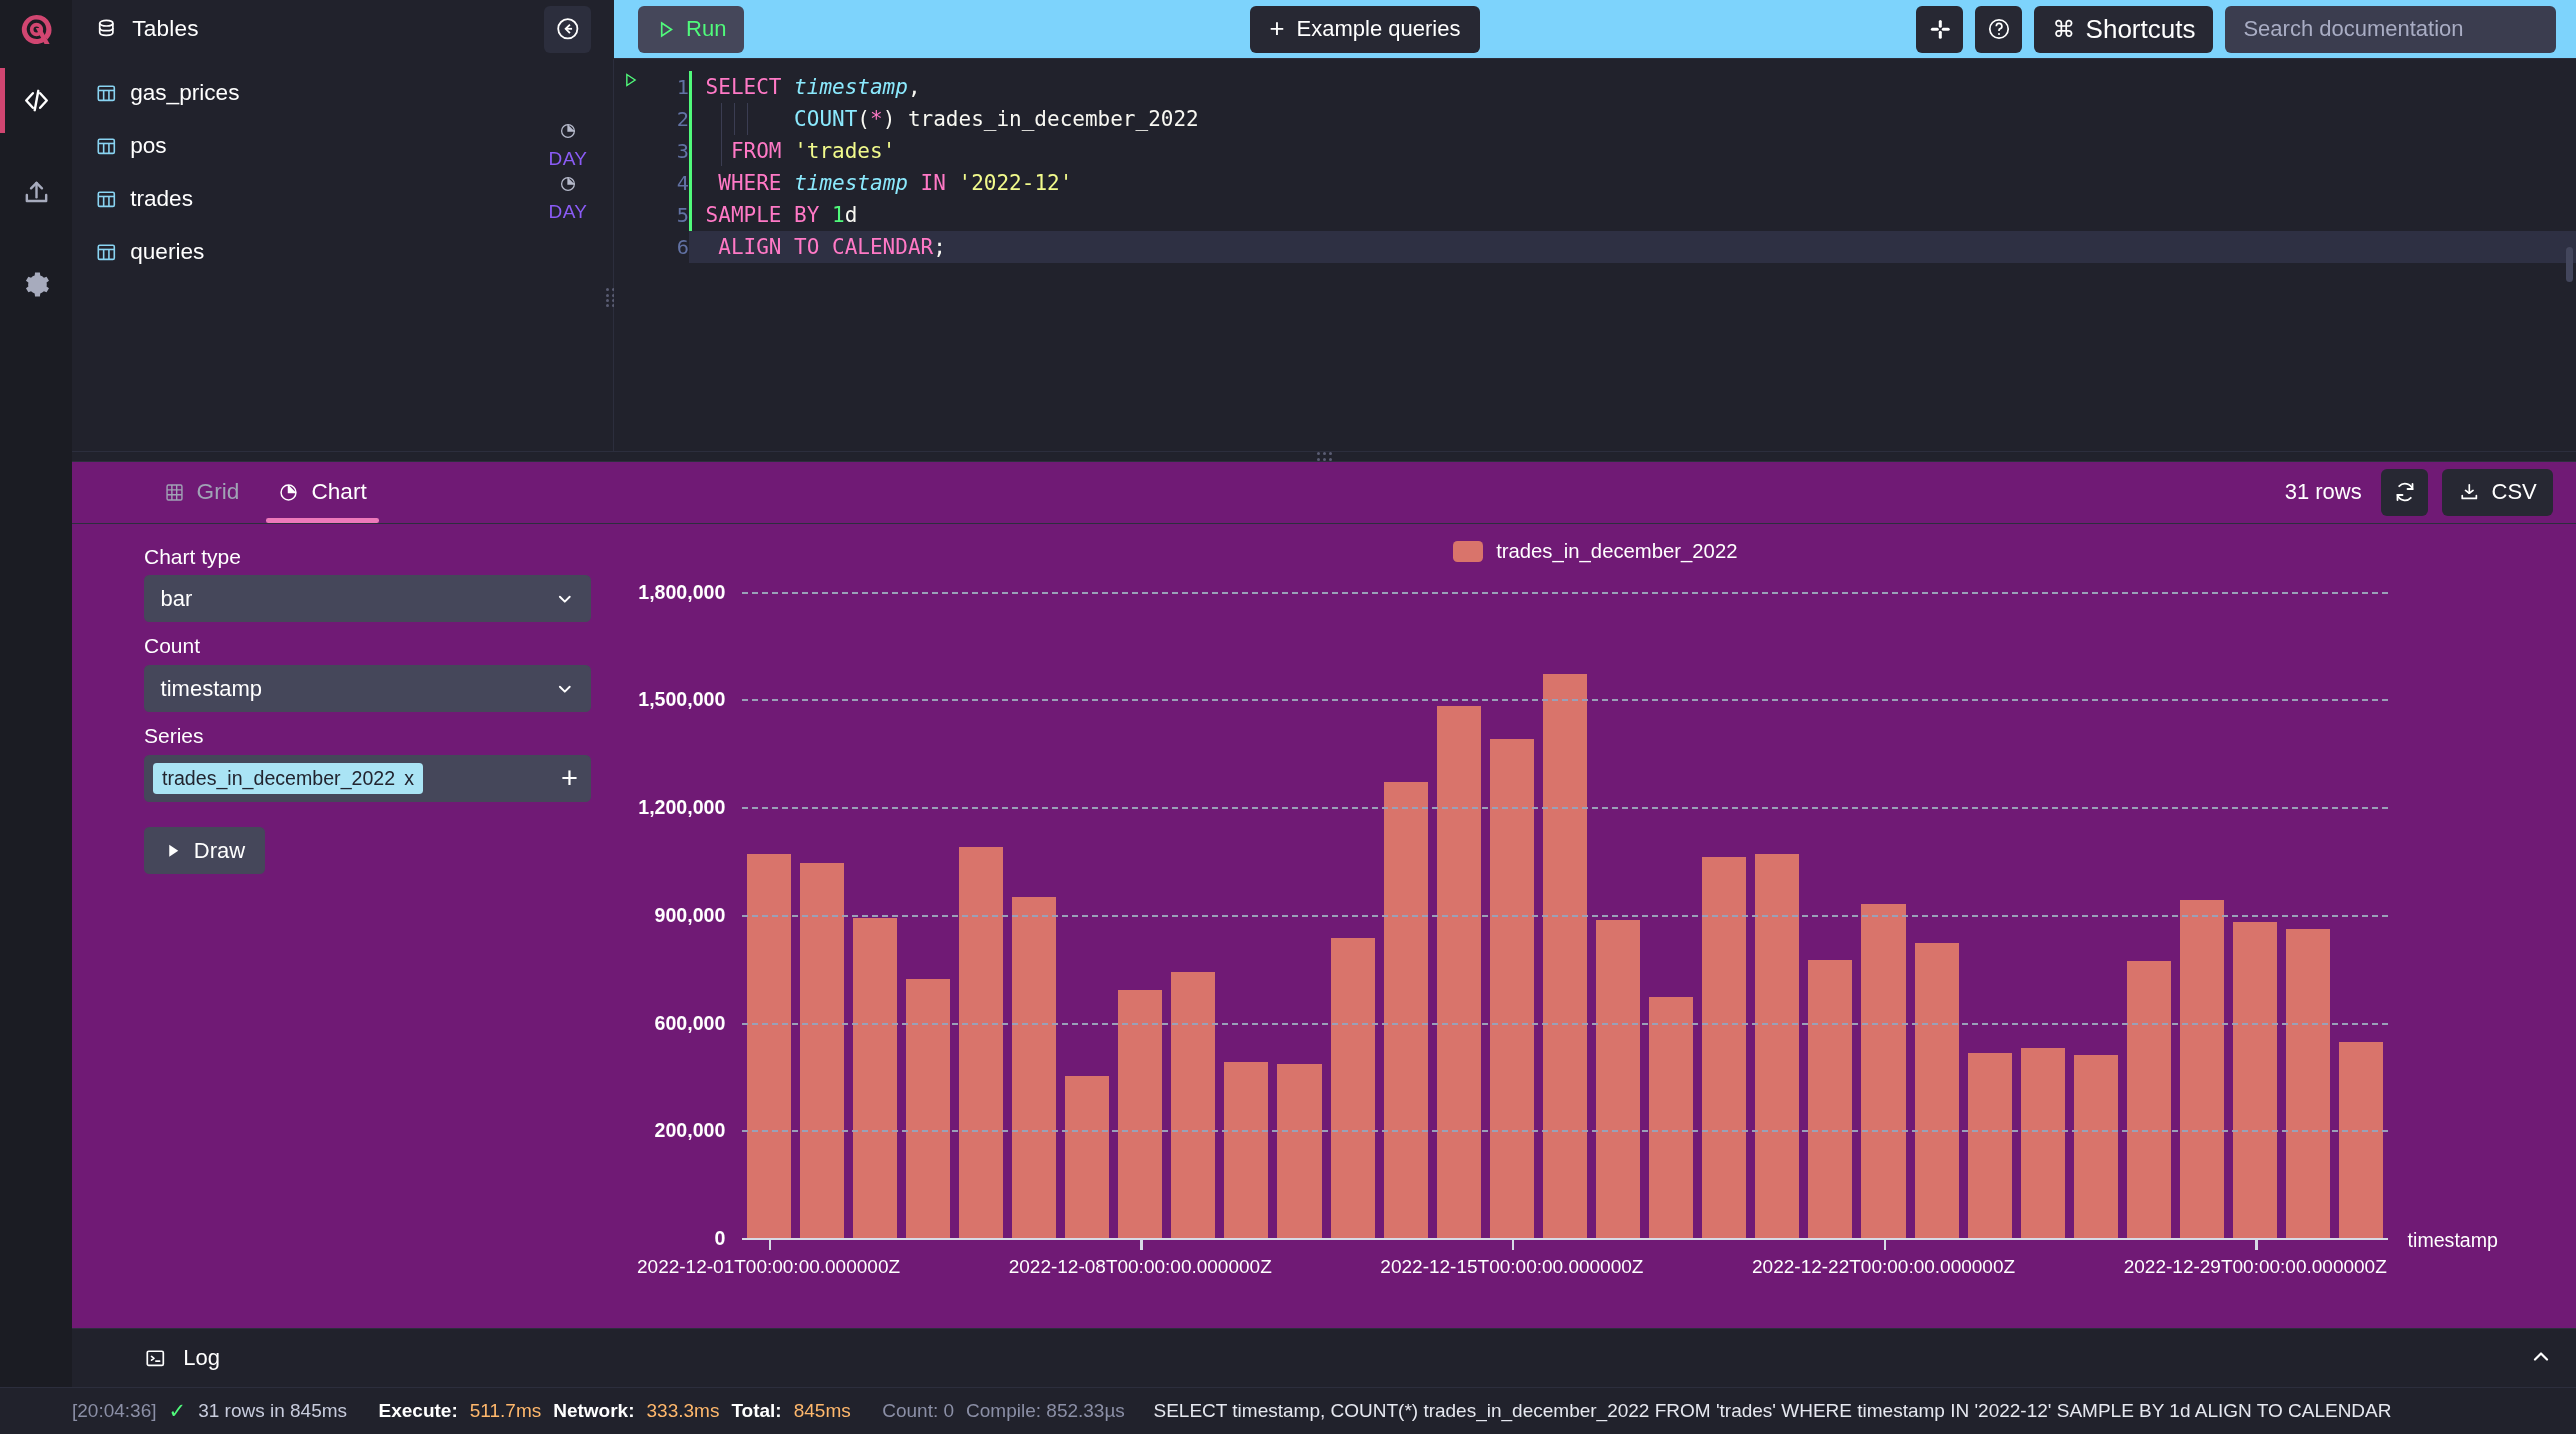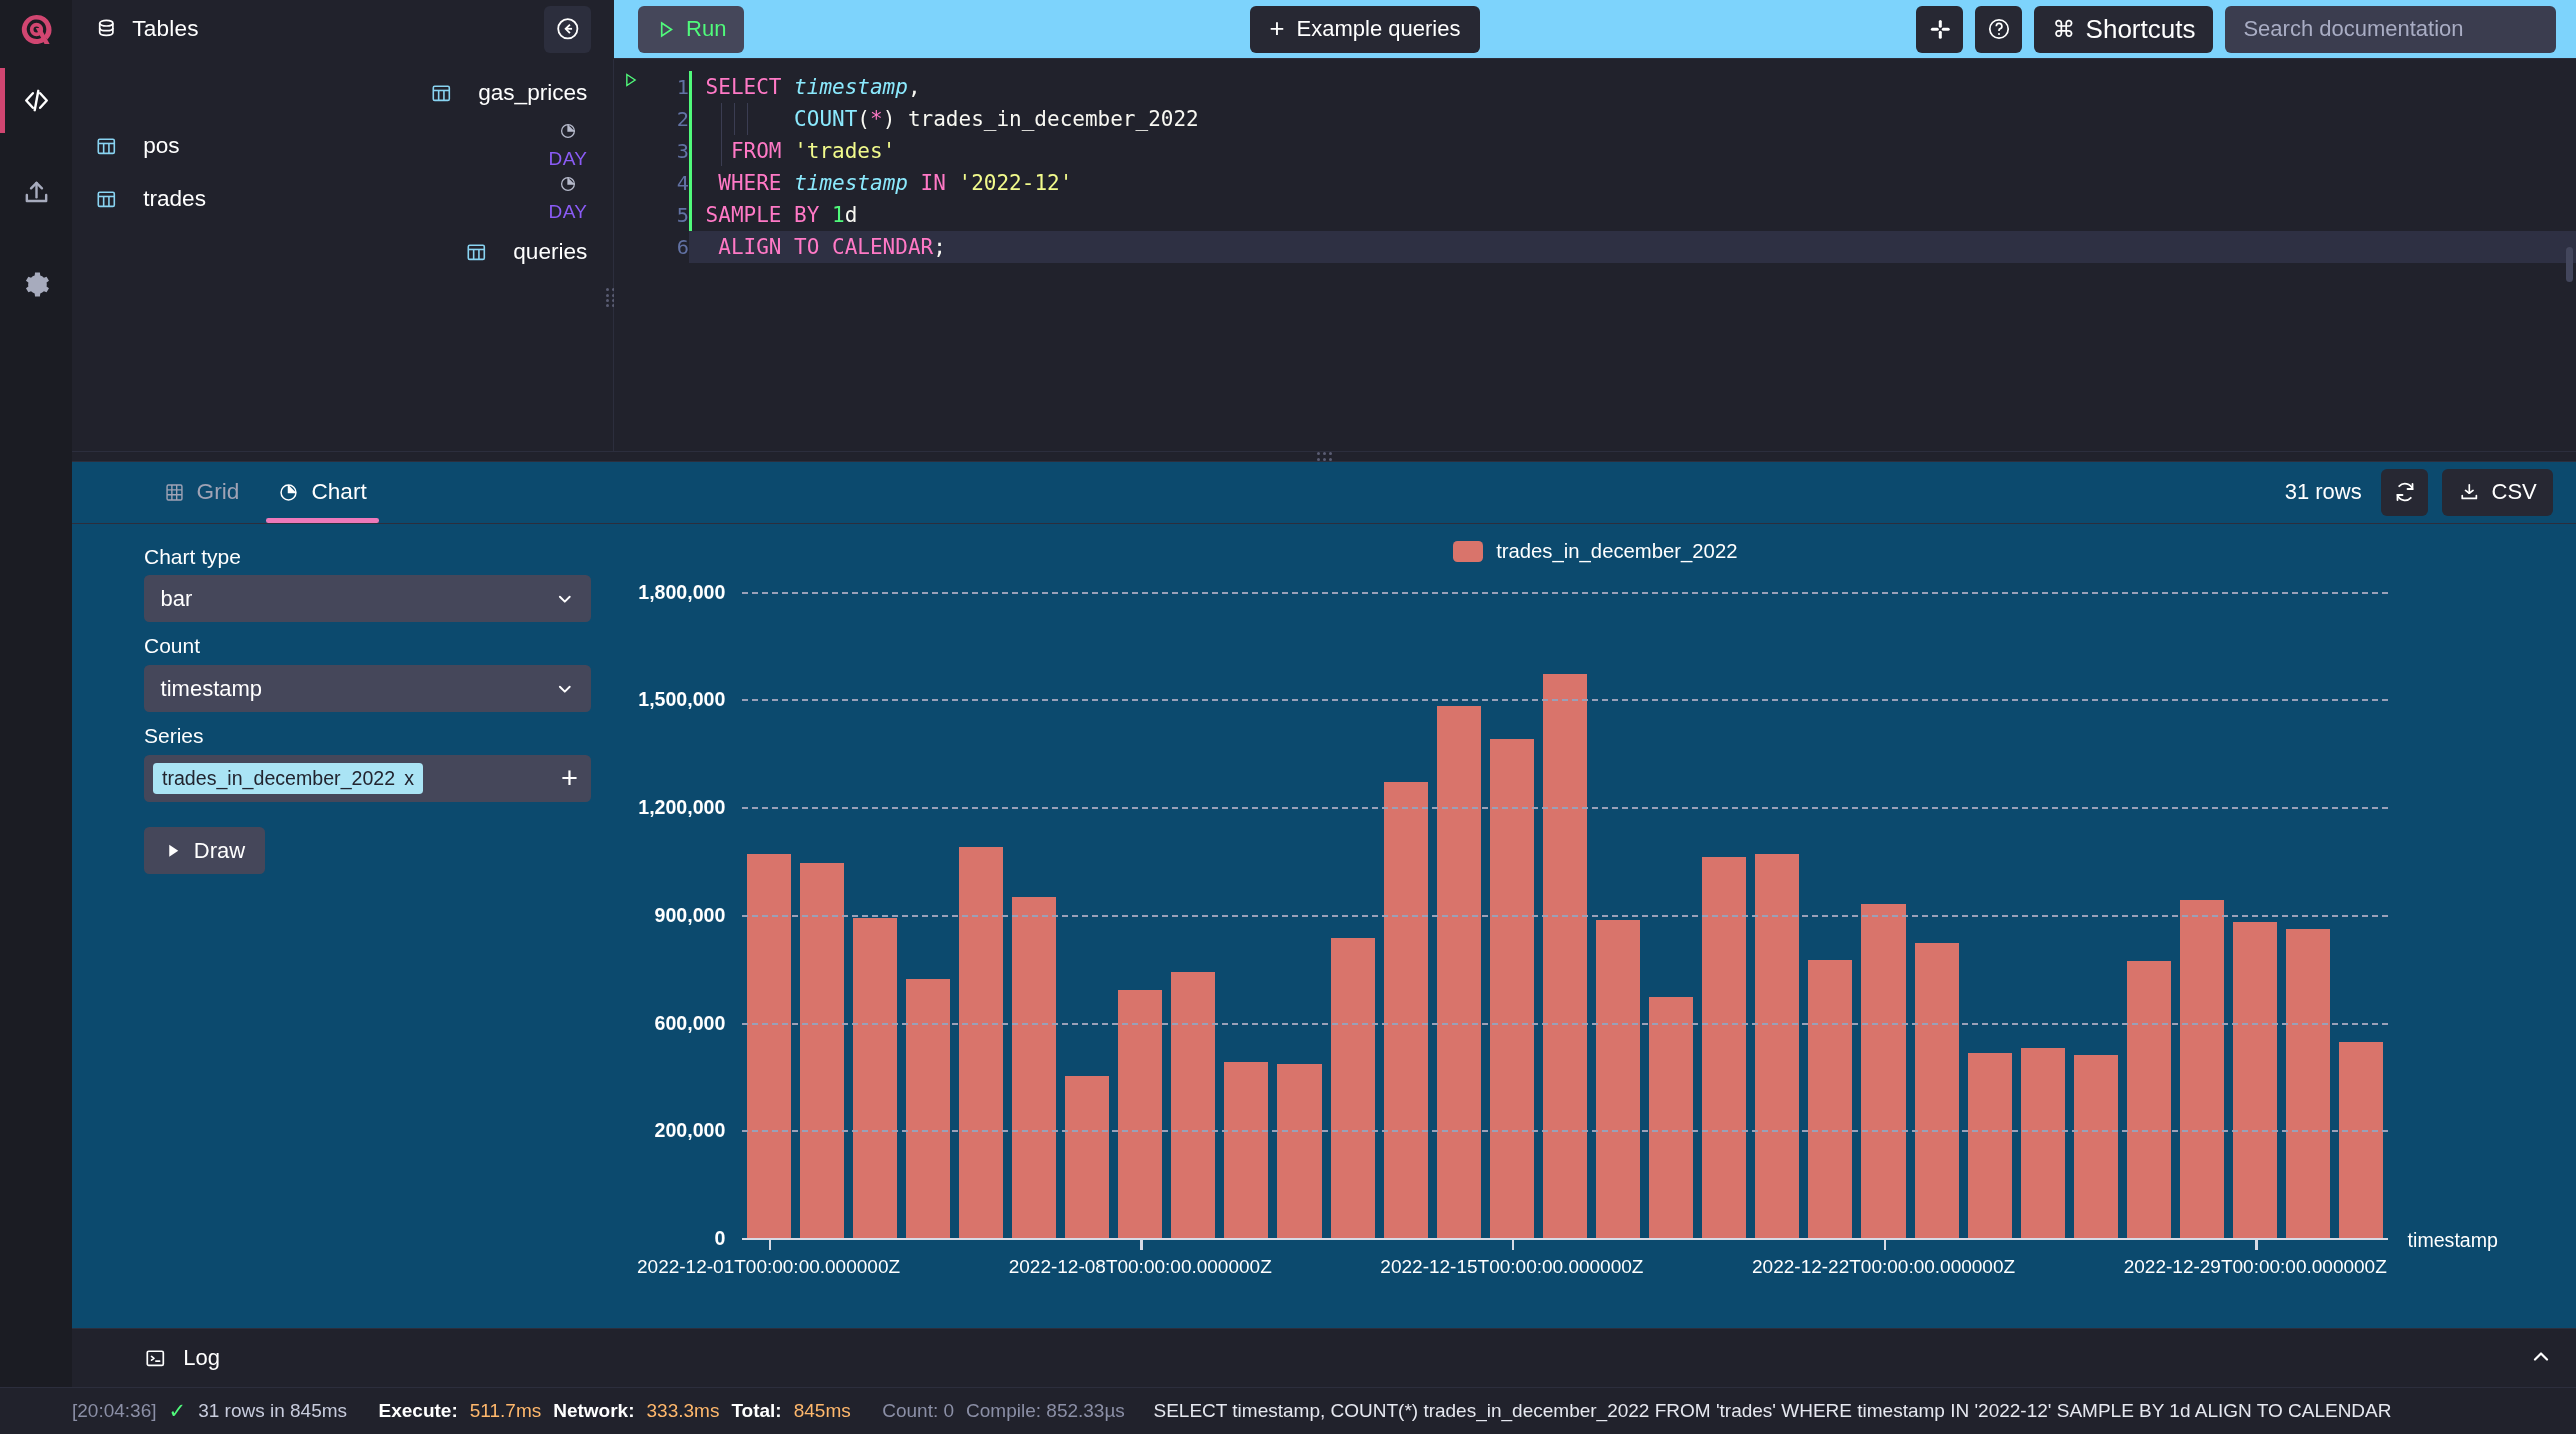--- a/index.html
+++ b/index.html
@@ -104,21 +104,21 @@
 
   .tables-panel {
     width: 542px; flex: 0 0 542px;
     background: #21222c;
     border-right: 0.8px solid #2c2e3d;
     position: relative;
     padding-top: 7.5px;
   }
   .tbl-row {
     height: 53px; display: flex; align-items: center;
-    padding: 0 25.6px 0 22.6px; gap: 26px; cursor: pointer; justify-content: flex-end;
+    padding: 0 25.6px 0 22.6px; gap: 13px; cursor: pointer;
   }
   .tbl-row .name { font-size: 22.6px; color: #ffffff; }
   .tbl-row .part {
     margin-left: auto; display: flex; align-items: center; gap: 7.5px;
     color: #8b5cf6; font-size: 19px; letter-spacing: 0.4px; flex-direction: column;
   }
   .vsplit {
     position: absolute; right: -3px; top: 226px;
     width: 10.5px; height: 25.6px;
     display: grid; grid-template-columns: 1fr 1fr; gap: 2.3px;
@@ -166,21 +166,21 @@
   .hsplit {
     height: 10.5px; background: #21222c;
     display: flex; align-items: center; justify-content: center;
     border-top: 0.8px solid #2c2e3d; border-bottom: 0.8px solid #2c2e3d;
     cursor: row-resize;
   }
   .hsplit .dots { display: grid; grid-template-columns: repeat(3,3px); gap: 3px; }
   .hsplit .dots i { width: 3px; height: 3px; background: #5a5d73; border-radius: 50%; display: block;}
 
   
-  .results { flex: 1; display: flex; flex-direction: column; min-height: 0; background: #0c4a6e; justify-content: center; }
+  .results { flex: 1; display: flex; flex-direction: column; min-height: 0; background: #701a75; justify-content: center; }
   .resbar {
     height: 62px; flex: 0 0 62px;
     display: flex; align-items: center; padding: 0 22.6px 0 72px;
     border-bottom: 0.8px solid #2c2e3d;
     position: relative;
   }
   .restab {
     height: 62px; display: flex; align-items: center; gap: 12px;
     padding: 0 19.6px; cursor: pointer; position: relative;
     font-size: 22.6px; color: #a0a3b5;

